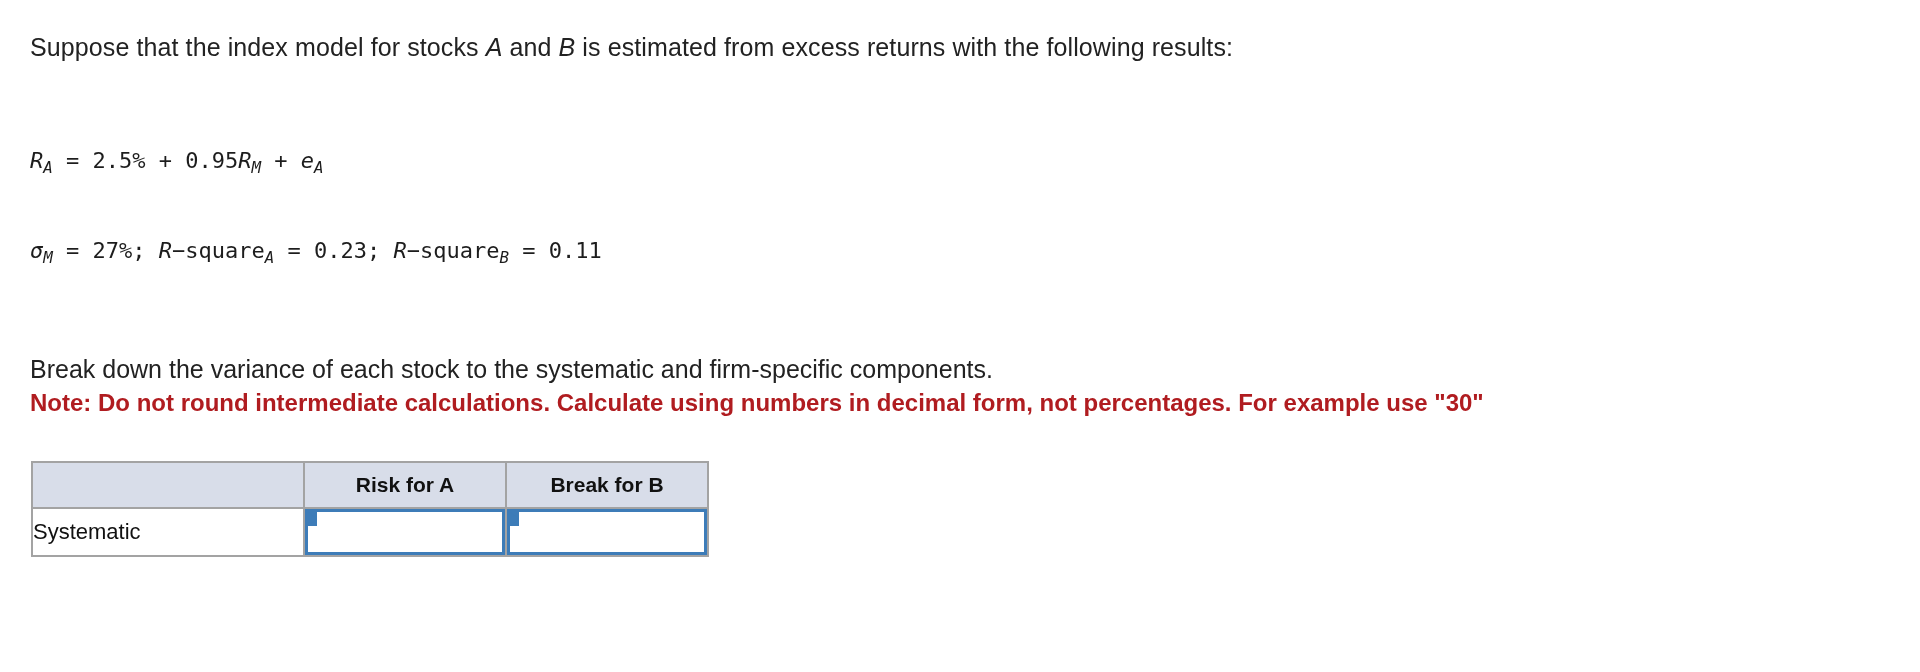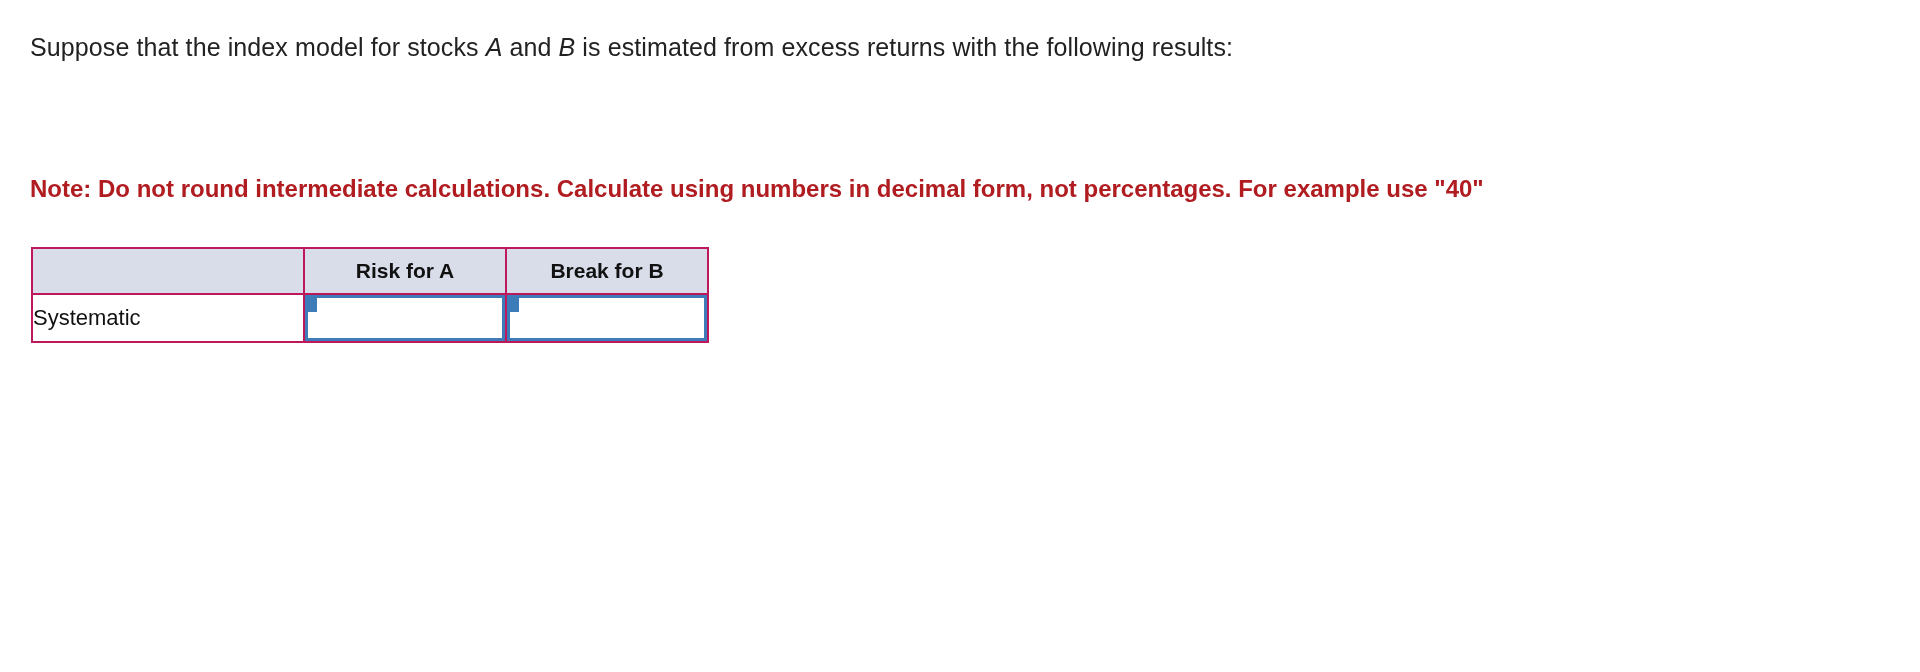--- a/index.html
+++ b/index.html
@@ -80,21 +80,21 @@
     margin-top: 42px;
     margin-left: 1px;
   }
   table.risk-table {
     border-collapse: collapse;
     table-layout: fixed;
     border: 2px solid #808080;
   }
   table.risk-table td,
   table.risk-table th {
-    border: 2px solid #be185d;
+    border: 2px solid #a3a3a3;
     padding: 0;
     margin: 0;
   }
   th.col-blank {
     width: 270px;
     height: 44px;
     background: #d8dde9;
   }
   th.col-head {
     width: 200px;
@@ -169,24 +169,27 @@
 </head>
 <body>
 
 <div class="page">
 
   <div class="intro-line">
     <span>Suppose that the index model for stocks </span><span class="var-italic">A</span><span> and </span><span class="var-italic">B</span><span> is estimated from excess returns with the following results:</span>
   </div>
 
   <div class="equations">
+    <div class="eq-line"><span class="eq-italic">R</span><span class="sub">A</span><span> = 2.5% + 0.95</span><span class="eq-italic">R</span><span class="sub">M</span><span> + </span><span class="eq-italic">e</span><span class="sub">A</span></div>
+    <div class="eq-line"><span class="eq-italic">σ</span><span class="sub">M</span><span> = 27%; </span><span class="eq-italic">R</span><span>−square</span><span class="sub">A</span><span> = 0.23; </span><span class="eq-italic">R</span><span>−square</span><span class="sub">B</span><span> = 0.11</span></div>
   </div>
 
   <div class="prompt-block">
-    <div class="note-line">Note: Do not round intermediate calculations. Calculate using numbers in decimal form, not percentages. For example use "40"</div>
+    <div class="prompt-line">Break down the variance of each stock to the systematic and firm-specific components.</div>
+    <div class="note-line">Note: Do not round intermediate calculations. Calculate using numbers in decimal form, not percentages. For example use "30"</div>
   </div>
 
   <div class="table-wrap">
     <table class="risk-table">
       <thead>
         <tr>
           <th class="col-blank"></th>
           <th class="col-head">Risk for A</th>
           <th class="col-head">Break for B</th>
         </tr>

